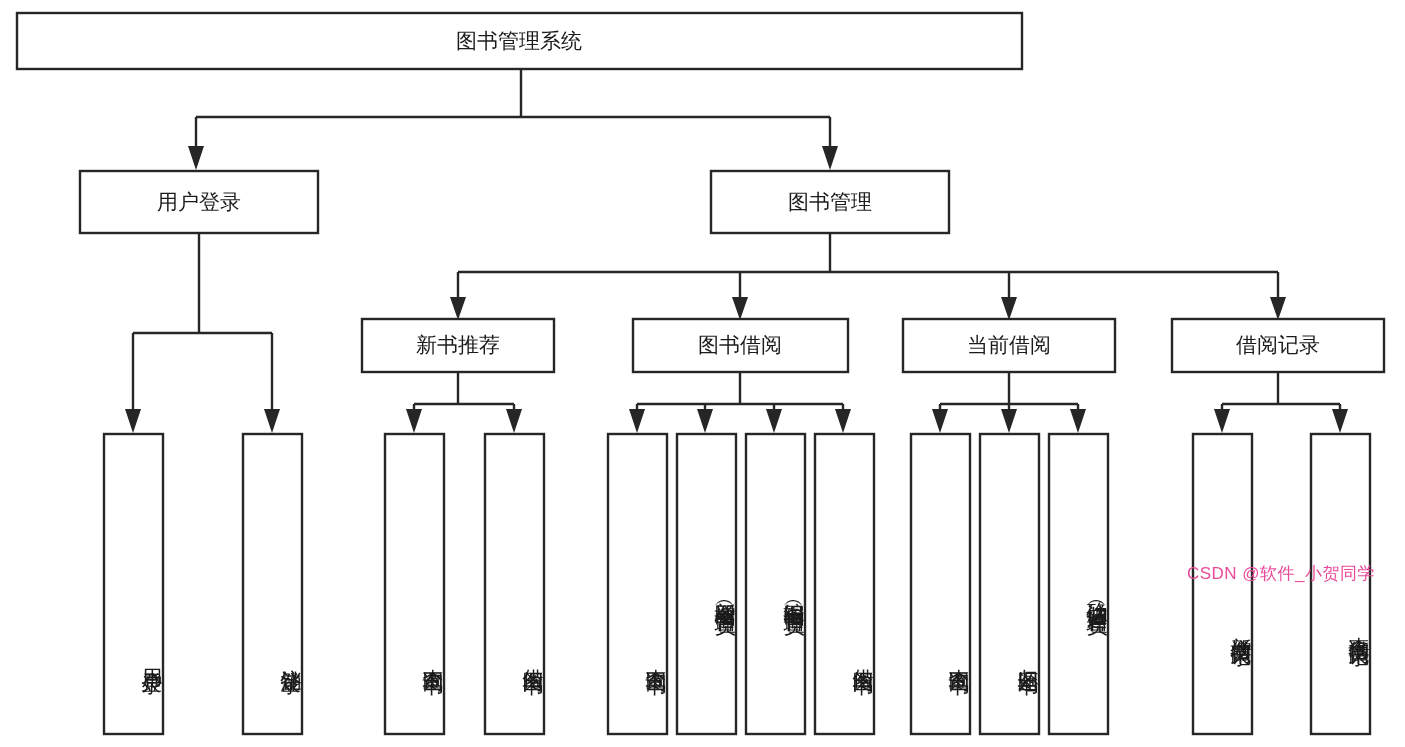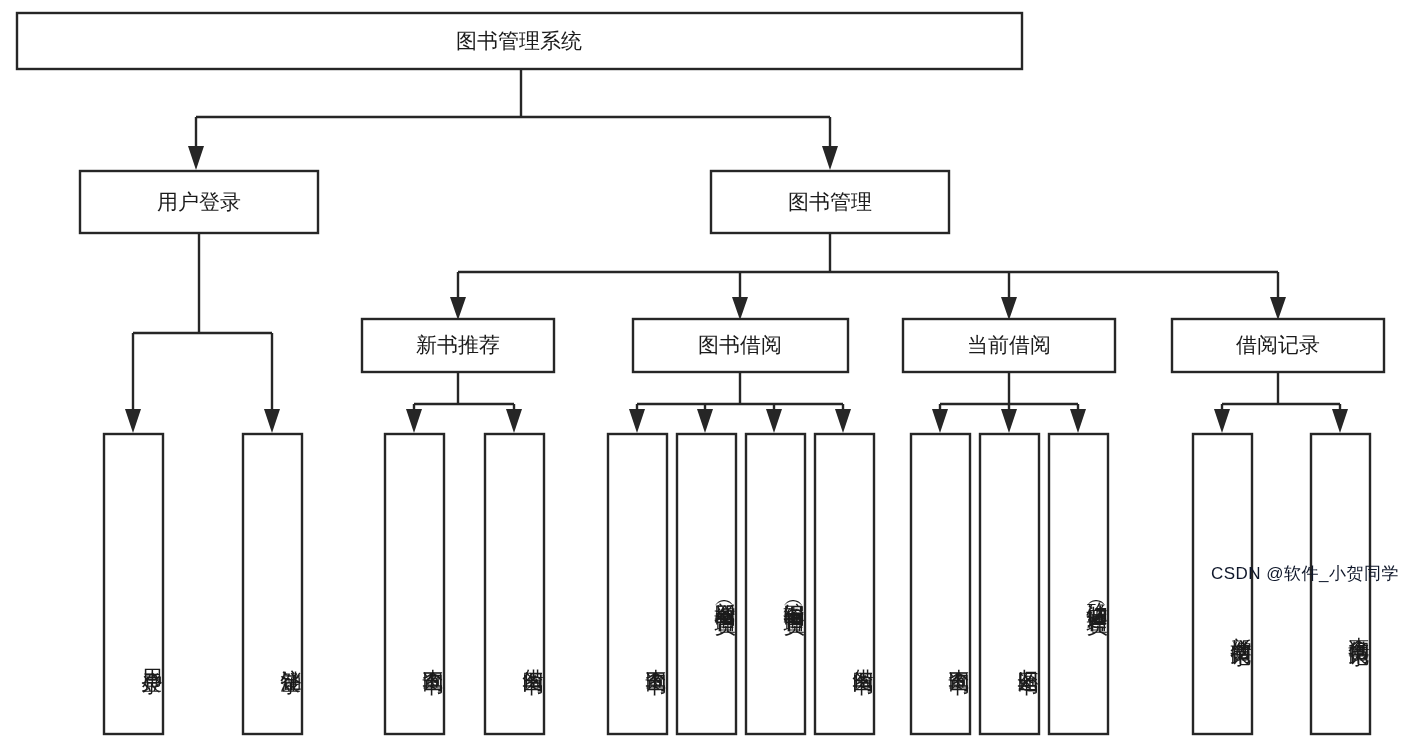--- a/index.html
+++ b/index.html
@@ -61,25 +61,25 @@
     line-height: 1;
     text-align: center;
     white-space: nowrap;
     pointer-events: none;
     display: flex;
     align-items: flex-start;
     justify-content: center;
   }
   .watermark {
     position: absolute;
-    right: 6px;
+    right: 30px;
     bottom: 6px;
     font-family: "Liberation Sans", "DejaVu Sans", sans-serif;
     font-size: 17px;
-    color: #0f172a;
+    color: #ec4899;
     letter-spacing: 0.5px;
     user-select: none;
     white-space: nowrap;
   }
 </style>
 </head>
 <body>
 
 <div id="diagram-root">
 

